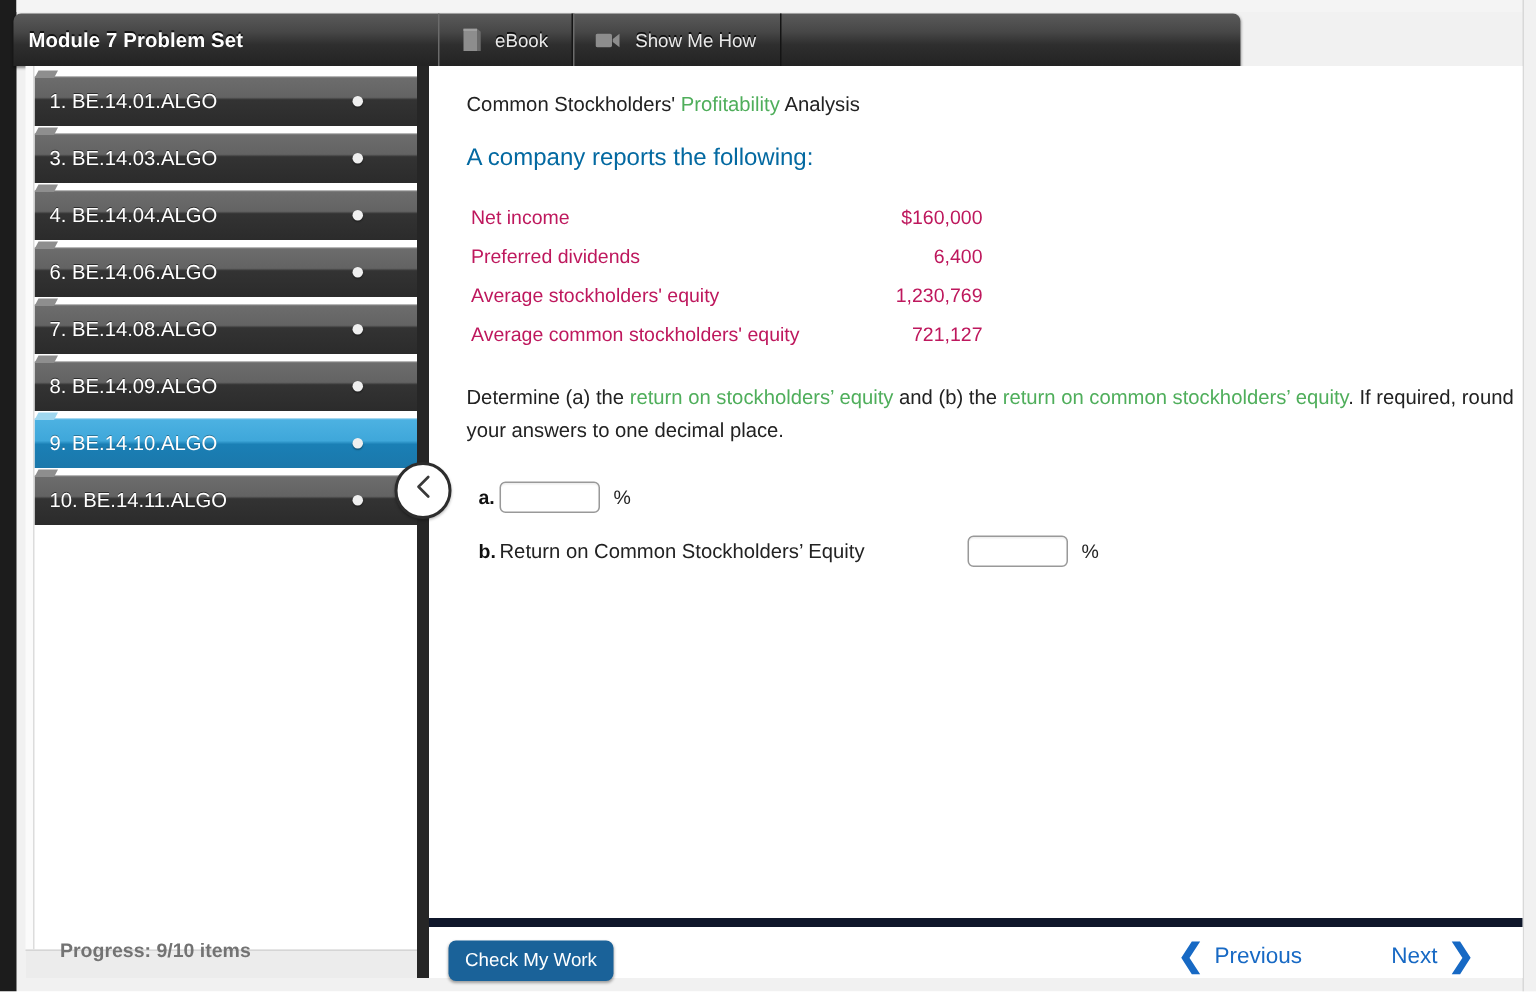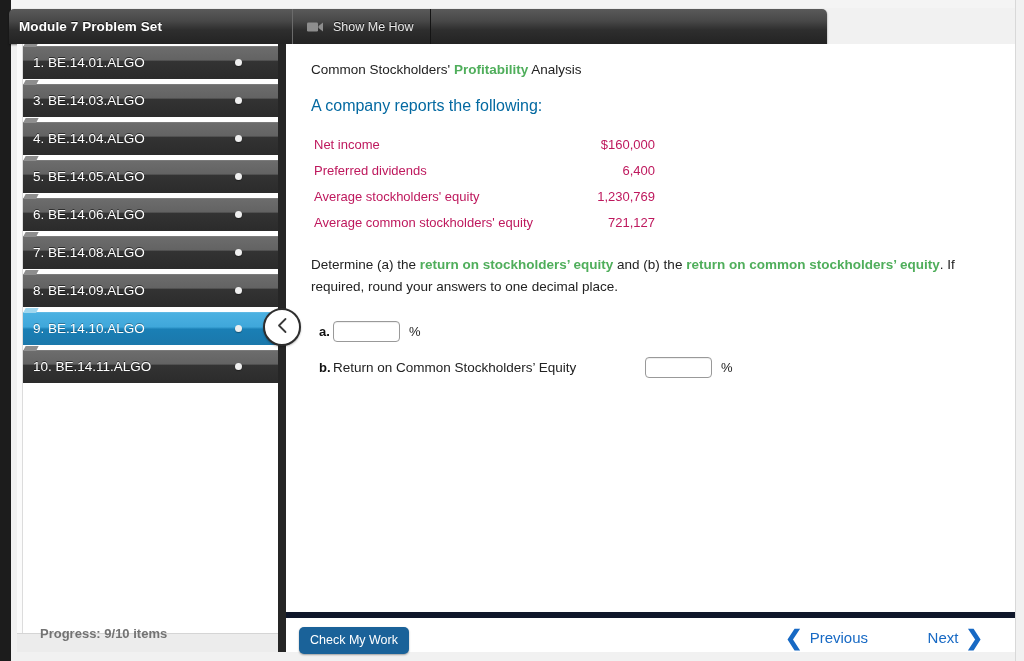--- a/index.html
+++ b/index.html
@@ -94,21 +94,21 @@
     height: 33px;
     background: linear-gradient(to bottom, #6d6d6d 0%, #636363 42%, #333333 47%, #2b2b2b 100%);
     color: #ffffff;
     font-size: 13.5px;
     display: flex; align-items: center;
     padding-left: 10px;
     cursor: pointer;
     text-shadow: 0 -1px 0 rgba(0,0,0,.55);
     box-shadow: inset 0 1px 0 rgba(255,255,255,.10);
   }
-  .q-item:first-child { margin-top: 2px; }
+  .q-item:first-child { margin-top: 7px; }
   
   .q-item::before {
     content: "";
     position: absolute; left: 0; top: -4px;
     width: 13px; height: 5px;
     background: #8e8e8e;
     transform: skewX(-28deg);
     transform-origin: bottom left;
   }
   .q-item.selected {
@@ -168,21 +168,21 @@
   .content-body {
     position: absolute; left: 0; top: 0;
     width: 729px; height: 568px;
     padding: 10px 14px 0 25px;
     overflow: hidden;
   }
   .prompt-title {
     font-size: 13.5px; color: #222222;
     margin-top: 8px;
   }
-  .green { color: #4fae5b; font-weight: bold; }
+  .green { color: #4fae5b; }
   .sub-line {
     font-size: 16px; color: #0369a1;
     margin-top: 20px;
   }
   .facts {
     margin-top: 17px;
     width: 344px;
     border-collapse: collapse;
   }
   .facts td {
@@ -271,20 +271,30 @@
 
   <div class="frame-left"></div>
   <div class="frame-top"></div>
   <div class="frame-right"></div>
 
   <div class="topbar">
     <div class="module-title">Module 7 Problem Set</div>
 
     <div class="tabs">
 
+      <div class="tab">
+        <span class="tab-icon">
+          <svg width="14" height="15" viewBox="0 0 14 15">
+            <path d="M2 0 L11 0 L11 15 L2 15 Z" fill="#8d8d8d"></path>
+            <path d="M11 0 L13.5 2.2 L13.5 15 L11 15 Z" fill="#6a6a6a"></path>
+            <path d="M2 0 L11 0 L11 1.6 L2 1.6 Z" fill="#a0a0a0"></path>
+          </svg>
+        </span>
+        <span class="tab-label">eBook</span>
+      </div>
 
       <div class="tab">
         <span class="tab-icon">
           <svg width="17" height="12" viewBox="0 0 17 12">
             <rect x="0" y="1.5" width="11" height="9" rx="1.2" fill="#8d8d8d"></rect>
             <path d="M11.5 5 L16 1.5 L16 10.5 L11.5 7 Z" fill="#8d8d8d"></path>
           </svg>
         </span>
         <span class="tab-label">Show Me How</span>
       </div>
@@ -297,24 +307,20 @@
         <div class="q-item">
           <span class="q-label">1. BE.14.01.ALGO</span>
           <span class="q-dot"></span>
         </div>
         <div class="q-item">
           <span class="q-label">3. BE.14.03.ALGO</span>
           <span class="q-dot"></span>
         </div>
         <div class="q-item">
           <span class="q-label">4. BE.14.04.ALGO</span>
-          <span class="q-dot"></span>
-        </div>
-        <div class="q-item">
-          <span class="q-label">5. BE.14.05.ALGO</span>
           <span class="q-dot"></span>
         </div>
         <div class="q-item">
           <span class="q-label">6. BE.14.06.ALGO</span>
           <span class="q-dot"></span>
         </div>
         <div class="q-item">
           <span class="q-label">7. BE.14.08.ALGO</span>
           <span class="q-dot"></span>
         </div>

